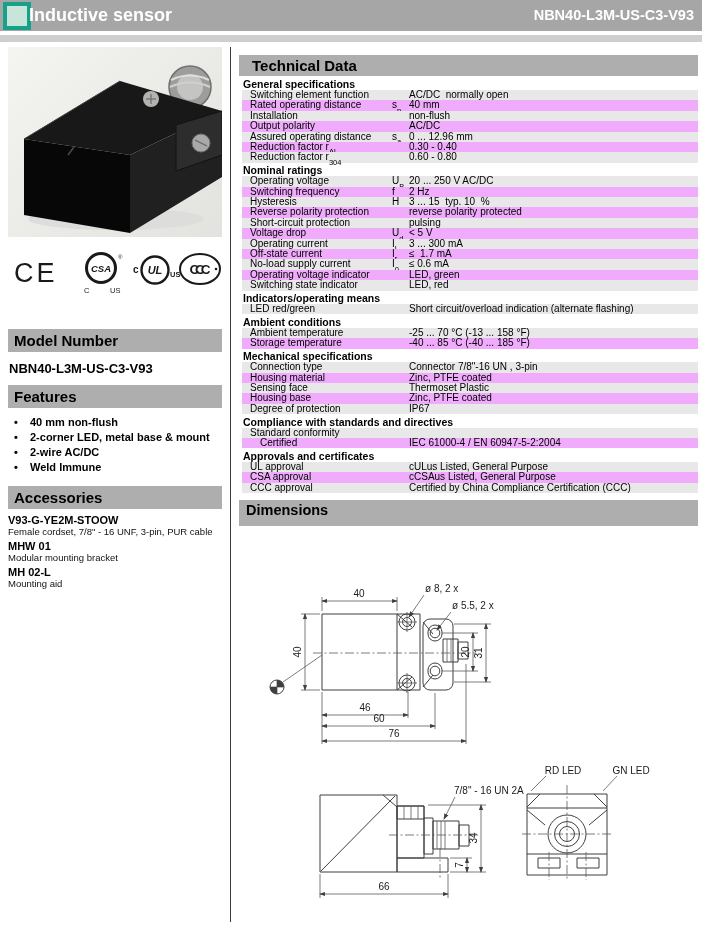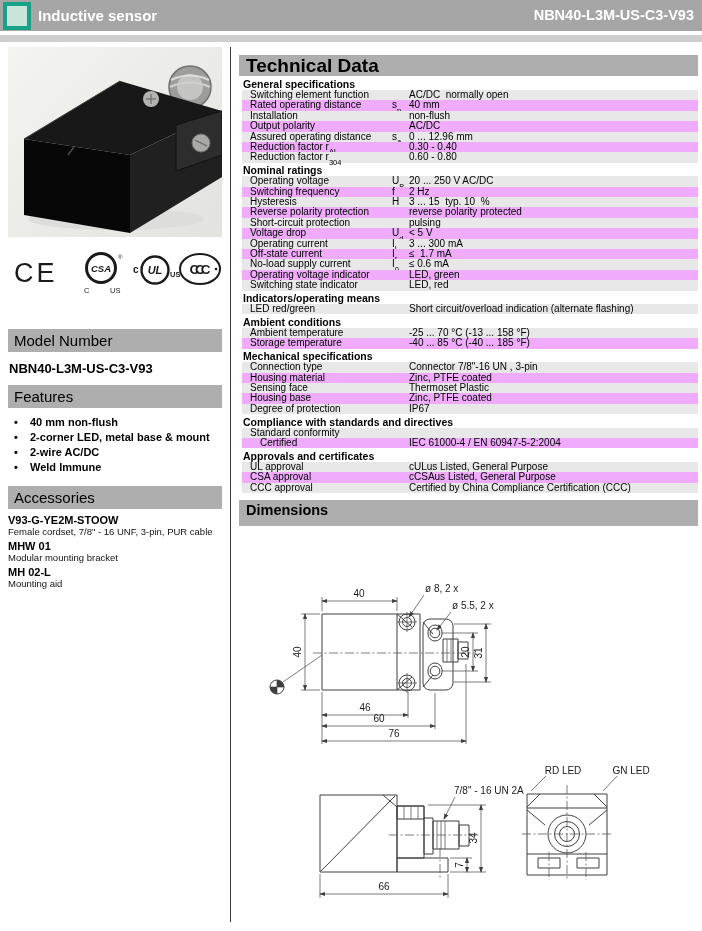--- a/index.html
+++ b/index.html
@@ -3,50 +3,50 @@
 <meta charset="utf-8">
 <style>
   html,body{margin:0;padding:0;background:#fff;}
   .page{position:relative;width:702px;height:931px;background:#fff;overflow:hidden;
         font-family:"Liberation Sans",sans-serif;color:#000;}
 
   
   .topbar{position:absolute;left:0;top:0;width:702px;height:31px;background:#a6a6a6;}
   .brandmark{position:absolute;left:3px;top:2px;width:20px;height:20px;background:#c9e5da;
              border:4px solid #17a189;}
-  .topbar .ptitle{position:absolute;left:38px;top:0;line-height:31px;font-size:15px;
+  .topbar .ptitle{position:absolute;left:29px;top:0;line-height:31px;font-size:18px;
                   font-weight:bold;color:#fff;}
   .topbar .pmodel{position:absolute;right:8px;top:0;line-height:31px;font-size:14.5px;
                   font-weight:bold;color:#fff;}
   .substrip{position:absolute;left:0;top:35px;width:702px;height:7px;background:#cfcfcf;}
 
   
   .leftcol{position:absolute;left:8px;top:47px;width:214px;}
   .coldivider{position:absolute;left:230px;top:47px;width:1px;height:875px;background:#3a3a3a;}
   .rightcol{position:absolute;left:239px;top:47px;width:459px;}
 
   
   .photo{width:214px;height:190px;background:linear-gradient(135deg,#f4f4f1 0%,#e9e9e6 60%,#e2e2df 100%);}
   .certs{margin-top:12px;width:214px;height:48px;}
-  .secbar{margin-top:0;height:23px;background:#aeaeae;font-size:15px;font-weight:normal;
+  .secbar{margin-top:0;height:23px;background:#aeaeae;font-size:15px;font-weight:bold;
           line-height:23px;padding-left:6px;color:#000;}
   .mn-bar{margin-top:32px;}
   .mn-value{margin-top:9px;font-size:13px;font-weight:bold;padding-left:1px;}
   .ft-bar{margin-top:9px;}
   .features{margin:7px 0 0 0;padding:0;list-style:none;}
   .features li{position:relative;padding-left:22px;font-size:11px;font-weight:bold;line-height:15px;}
   .features li::before{content:"•";position:absolute;left:6px;}
   .ac-bar{margin-top:11px;}
   .accessories{margin-top:5px;}
   .acc-name{font-size:11px;font-weight:bold;margin-top:3px;line-height:12px;}
   .acc-desc{font-size:9.5px;line-height:11px;color:#111;}
 
   
-  .tdbar{margin-top:8px;height:21px;background:#aeaeae;font-size:19px;font-weight:bold;
-         line-height:21px;padding-left:7px;}
+  .tdbar{margin-top:8px;height:21px;background:#aeaeae;font-size:15px;font-weight:bold;
+         line-height:21px;padding-left:13px;}
   #tech-table{margin-top:2px;}
   .tsec-title{font-size:10.5px;font-weight:bold;height:12px;line-height:12px;
               margin:1.5px 0 0 4px;}
   .trow{position:relative;margin-left:3px;width:456px;height:10.4px;font-size:10px;
         line-height:10.6px;background:#f0abfc;}
   .trow.alt{background:#e8e8e8;}
   .tlabel{position:absolute;left:8px;white-space:nowrap;}
   .tlabel.ind2{left:18px;}
   .tsym{position:absolute;left:150px;}
   .tval{position:absolute;left:167px;white-space:pre;}

